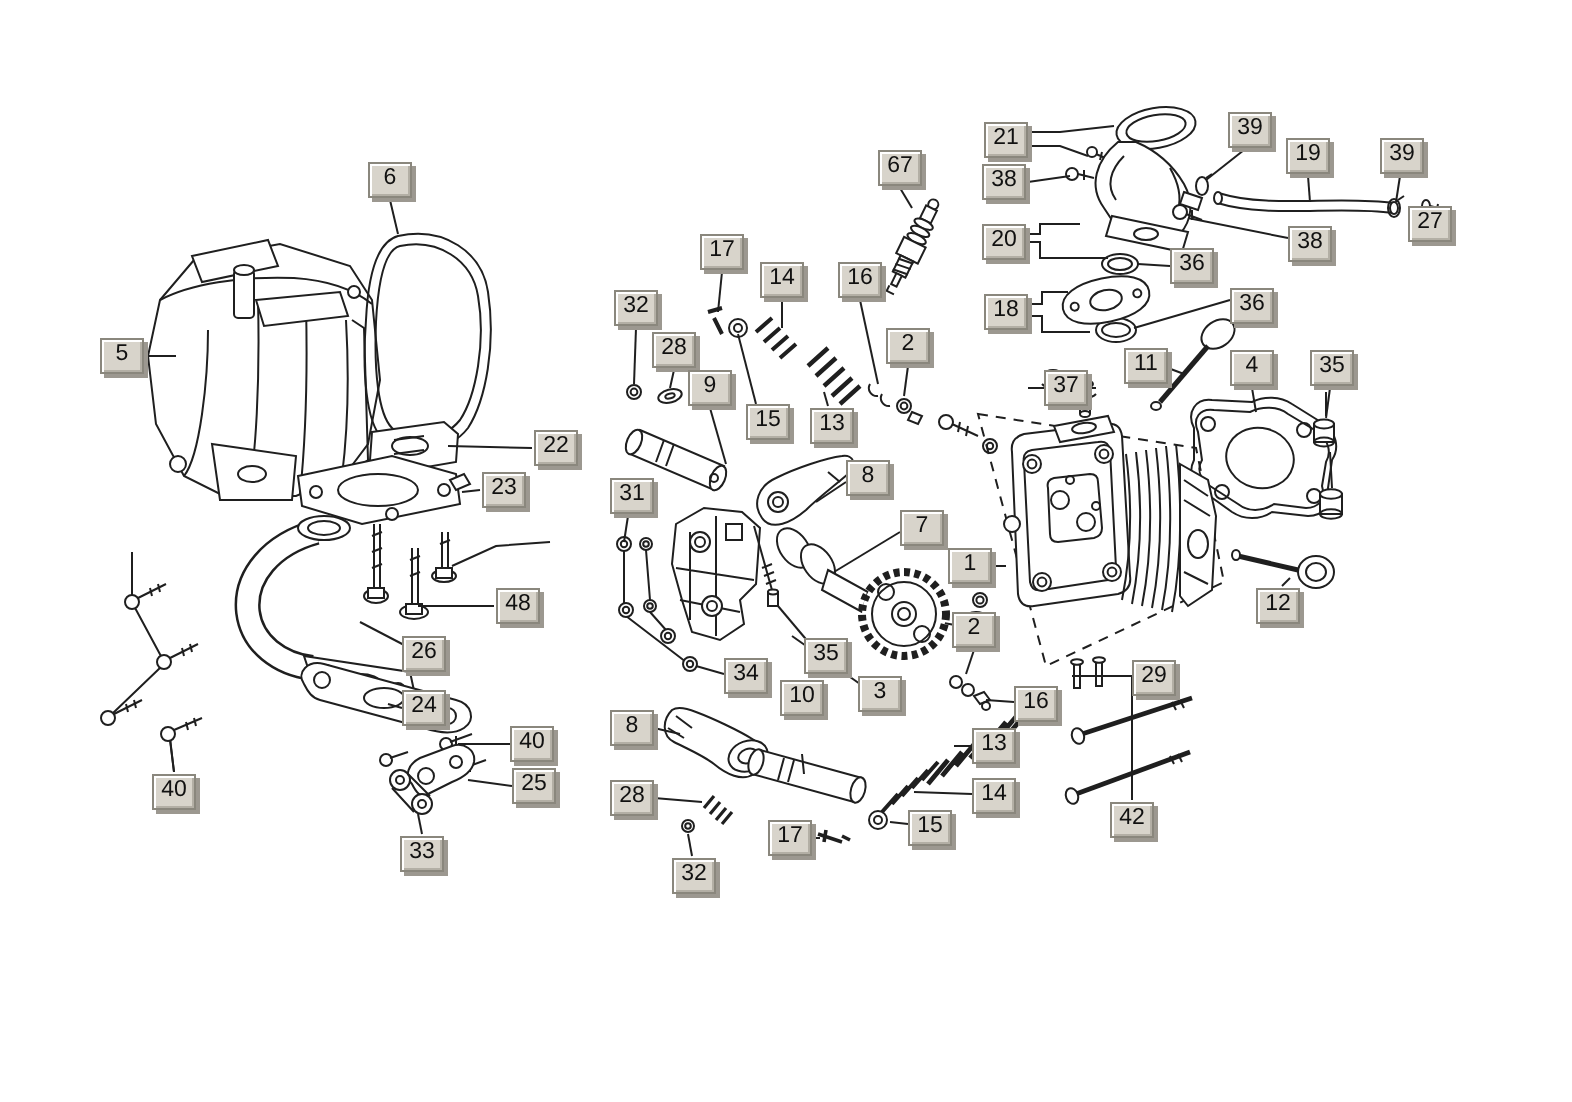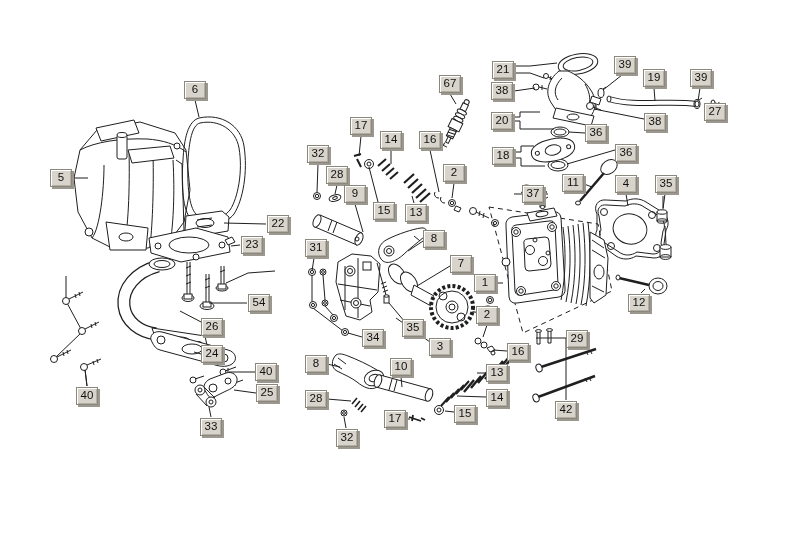--- a/index.html
+++ b/index.html
@@ -496,29 +496,29 @@
       <div class="callout" style="left: 474px; top: 274px;">1</div>
       <div class="callout" style="left: 476px; top: 306px;">2</div>
       <div class="callout" style="left: 450px; top: 255px;">7</div>
       <div class="callout" style="left: 402px; top: 319px;">35</div>
       <div class="callout" style="left: 429px; top: 338px;">3</div>
       <div class="callout" style="left: 362px; top: 329px;">34</div>
       <div class="callout" style="left: 423px; top: 230px;">8</div>
       <div class="callout" style="left: 305px; top: 355px;">8</div>
       <div class="callout" style="left: 305px; top: 390px;">28</div>
       <div class="callout" style="left: 336px; top: 429px;">32</div>
-      <div class="callout" style="left: 390px; top: 358px;">10</div>
+      <div class="callout" style="left: 390px; top: 340px;">10</div>
       <div class="callout" style="left: 384px; top: 410px;">17</div>
       <div class="callout" style="left: 454px; top: 405px;">15</div>
       <div class="callout" style="left: 486px; top: 389px;">14</div>
       <div class="callout" style="left: 486px; top: 364px;">13</div>
       <div class="callout" style="left: 507px; top: 343px;">16</div>
       <div class="callout" style="left: 566px; top: 330px;">29</div>
       <div class="callout" style="left: 555px; top: 401px;">42</div>
-      <div class="callout" style="left: 248px; top: 294px;">54</div>
+      <div class="callout" style="left: 248px; top: 294px;">48</div>
       <div class="callout" style="left: 201px; top: 318px;">26</div>
       <div class="callout" style="left: 201px; top: 345px;">24</div>
       <div class="callout" style="left: 255px; top: 363px;">40</div>
       <div class="callout" style="left: 256px; top: 384px; text-align: right;">25</div>
       <div class="callout" style="left: 200px; top: 418px;">33</div>
       <div class="callout" style="left: 76px; top: 387px;">40</div>
     </div>
 </div>
 
 </body></html>

